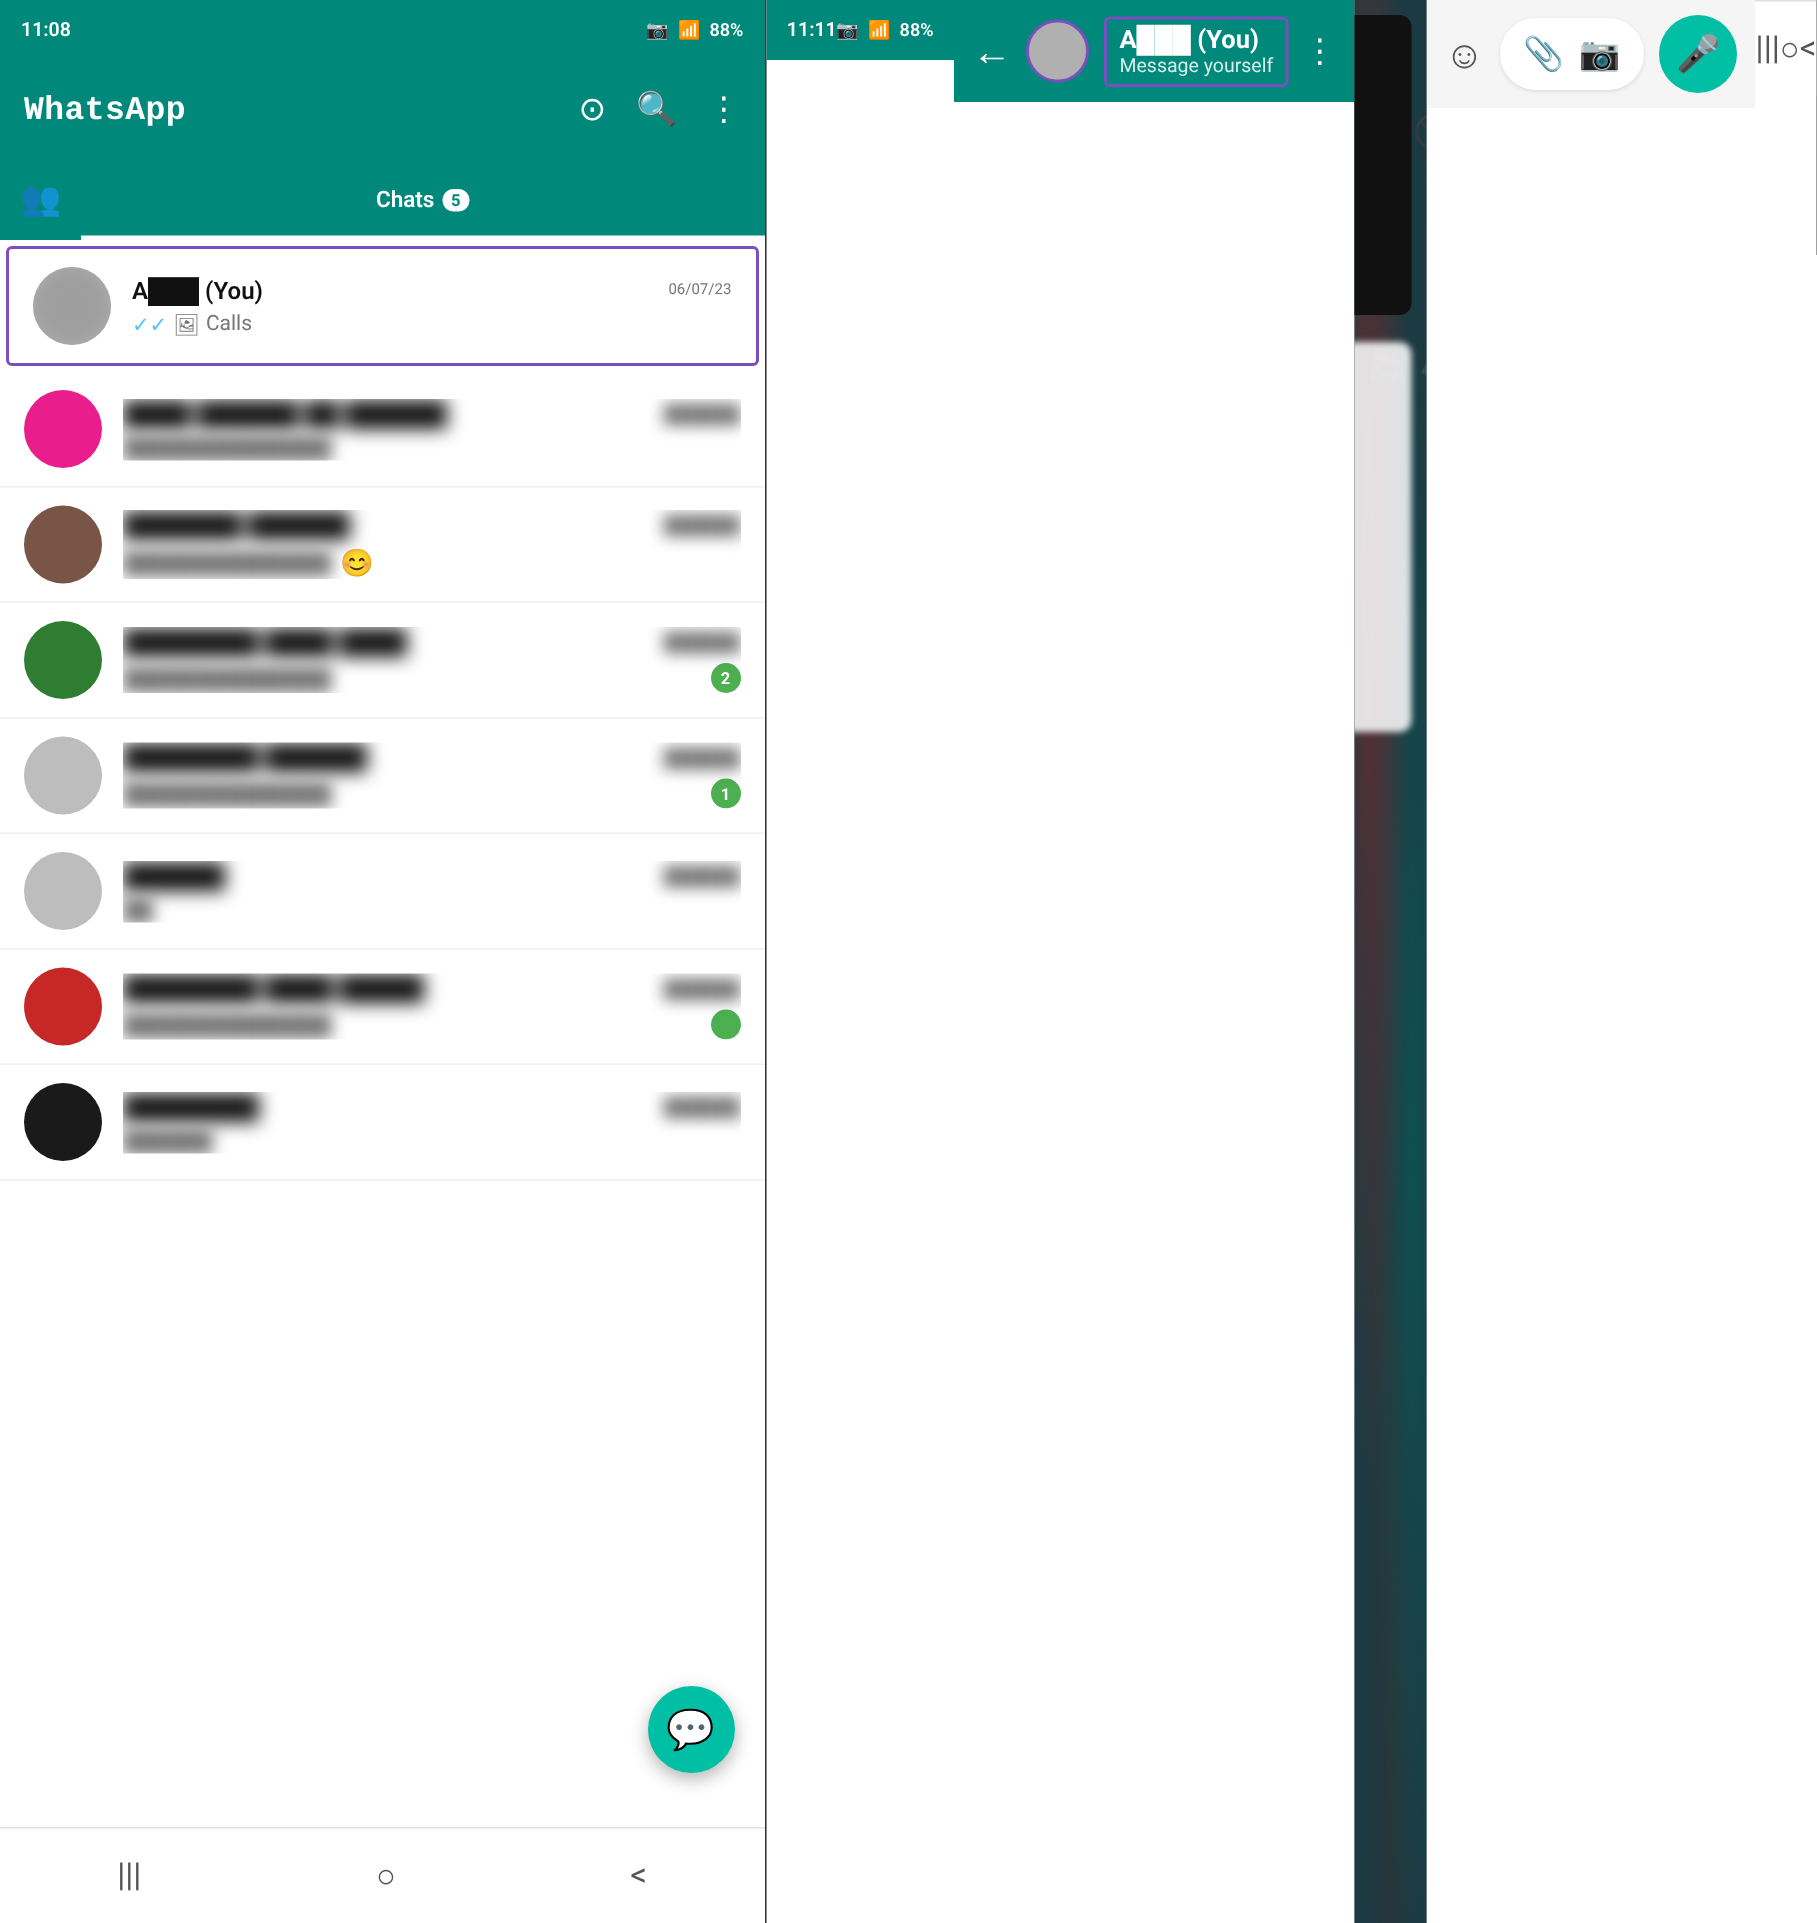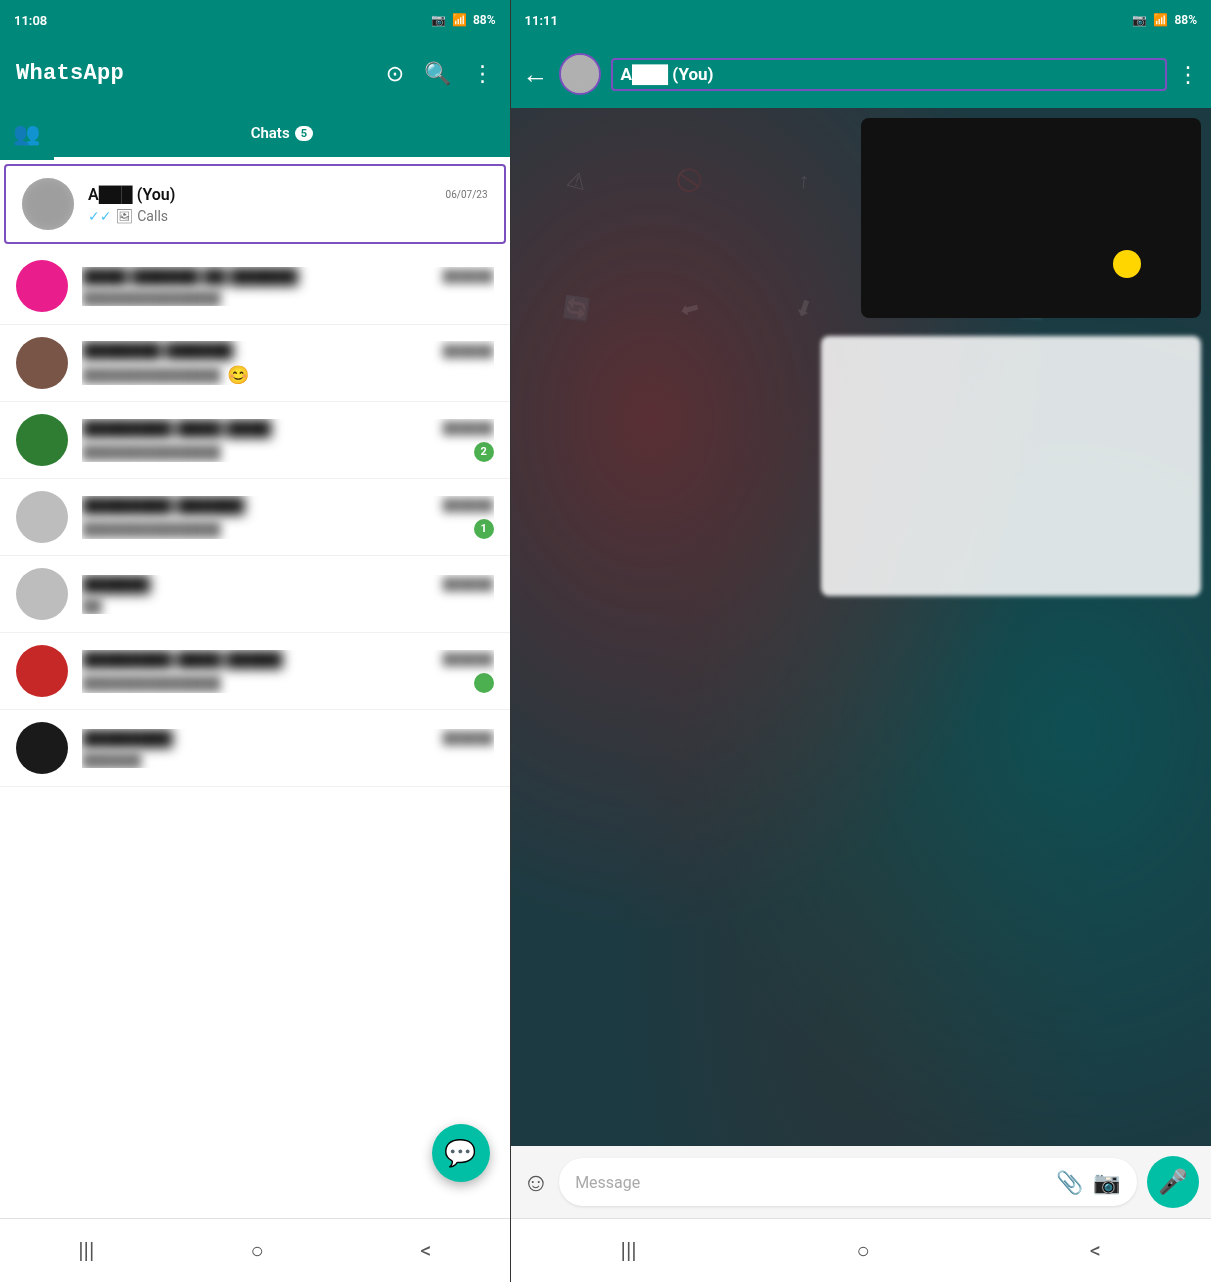--- a/index.html
+++ b/index.html
@@ -275,21 +275,21 @@
       font-size: 22px;
       color: #555;
     }
 
     
     .phone-right {
       width: 701px;
       height: 1282px;
       background: #fff;
       display: flex;
-      flex-direction: column;
+      flex-direction: row;
       position: relative;
       overflow: hidden;
     }
 
     .status-bar-right-phone {
       height: 40px;
       background: #00897B;
       display: flex;
       align-items: center;
       justify-content: space-between;
@@ -671,20 +671,21 @@
     </div>
   </div>
 
   <div class="chat-toolbar">
     <span class="back-icon">←</span>
     <div class="chat-avatar-header">
       <div class="chat-avatar-inner"></div>
     </div>
     <div class="chat-header-info">
       <span class="chat-header-name">A███ (You)</span>
+      <span class="chat-header-status">Message yourself</span>
     </div>
     <div class="chat-header-icons">
       <span class="chat-header-icon">⋮</span>
     </div>
   </div>
 
   <div class="chat-background">
     <div class="chat-bg-image"></div>
 
     <div class="bg-stickers">
@@ -709,21 +710,20 @@
       </div>
 
       <div class="msg-white-box"></div>
 
     </div>
   </div>
 
   <div class="input-bar">
     <span class="emoji-btn">☺</span>
     <div class="message-input-wrap">
-      <span class="message-placeholder">Message</span>
       <span class="input-icon">📎</span>
       <span class="input-icon">📷</span>
     </div>
     <div class="mic-btn">
       <span>🎤</span>
     </div>
   </div>
 
   <div class="bottom-nav-right">
     <span class="nav-icon">|||</span>

